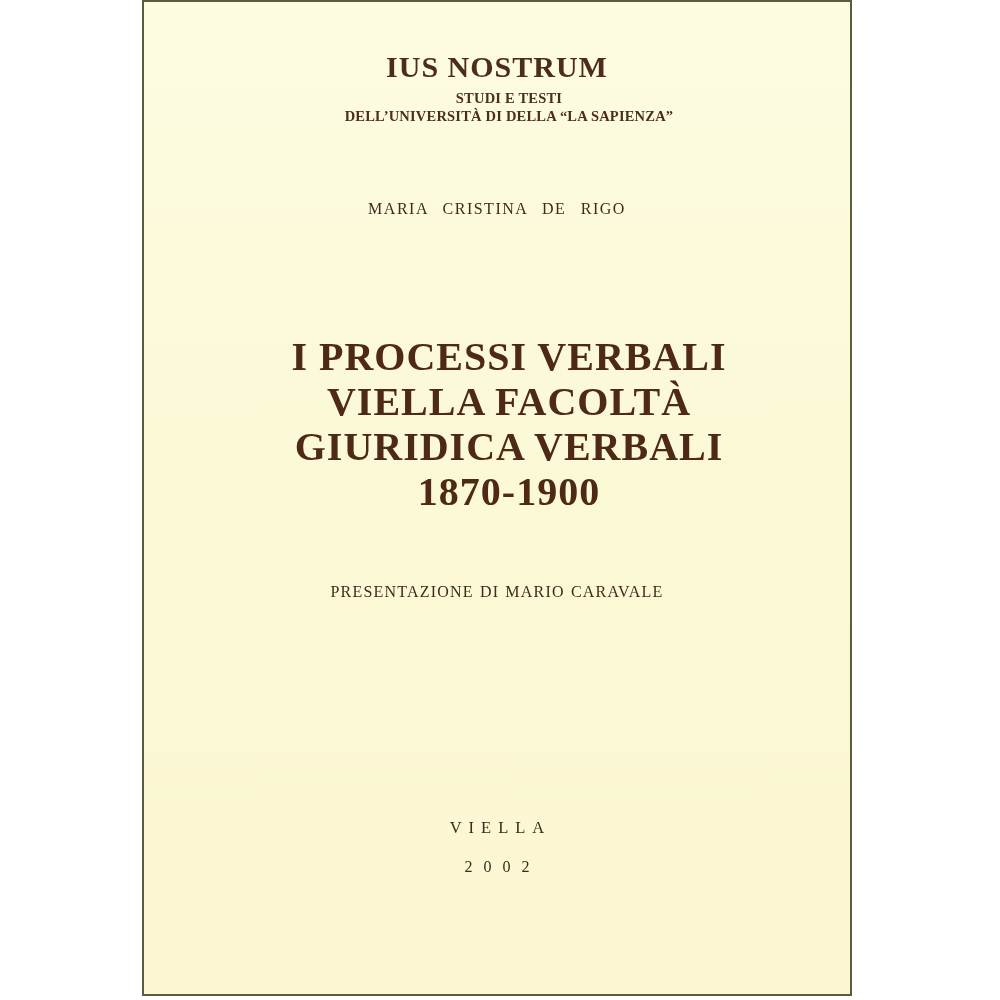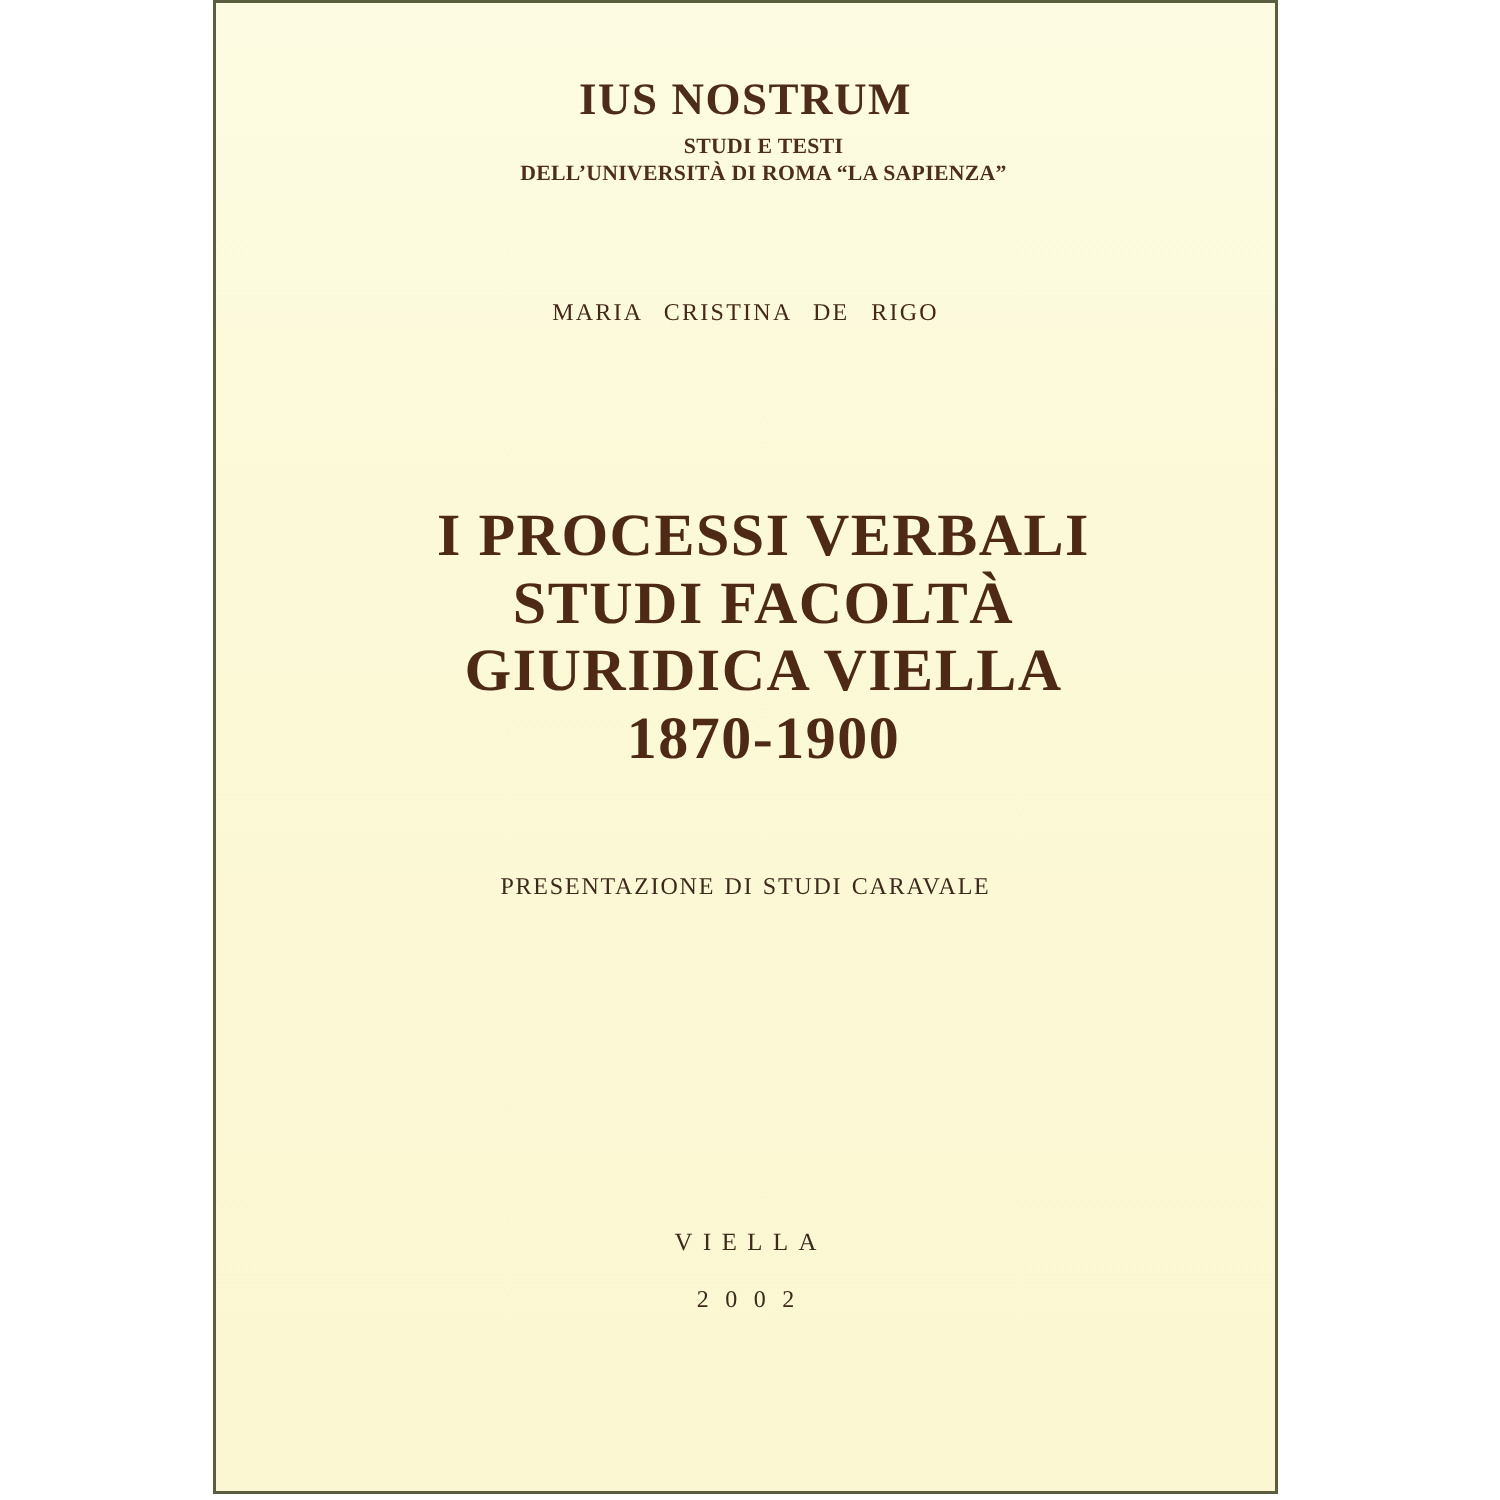--- a/index.html
+++ b/index.html
@@ -103,32 +103,32 @@
 </head>
 <body>
 
 <div class="stage">
   <div class="cover">
 
     <div class="line series-title">IUS NOSTRUM</div>
 
     <div class="series-sub">
       <div>STUDI E TESTI</div>
-      <div>DELL’UNIVERSITÀ DI ROMA “LA SAPIENZA”</div>
+      <div>DELL’UNIVERSITÀ DI DELLA “LA SAPIENZA”</div>
     </div>
 
     <div class="line author">MARIA  CRISTINA  DE  RIGO</div>
 
     <div class="book-title">
       <div>I PROCESSI VERBALI</div>
-      <div>STUDI FACOLTÀ</div>
-      <div>GIURIDICA VIELLA</div>
+      <div>VIELLA FACOLTÀ</div>
+      <div>GIURIDICA VERBALI</div>
       <div>1870-1900</div>
     </div>
 
-    <div class="line presentation">PRESENTAZIONE DI STUDI CARAVALE</div>
+    <div class="line presentation">PRESENTAZIONE DI MARIO CARAVALE</div>
 
     <div class="line publisher-name">VIELLA</div>
 
     <div class="line publisher-year">2002</div>
 
   </div>
 </div>
 
 </body></html>

